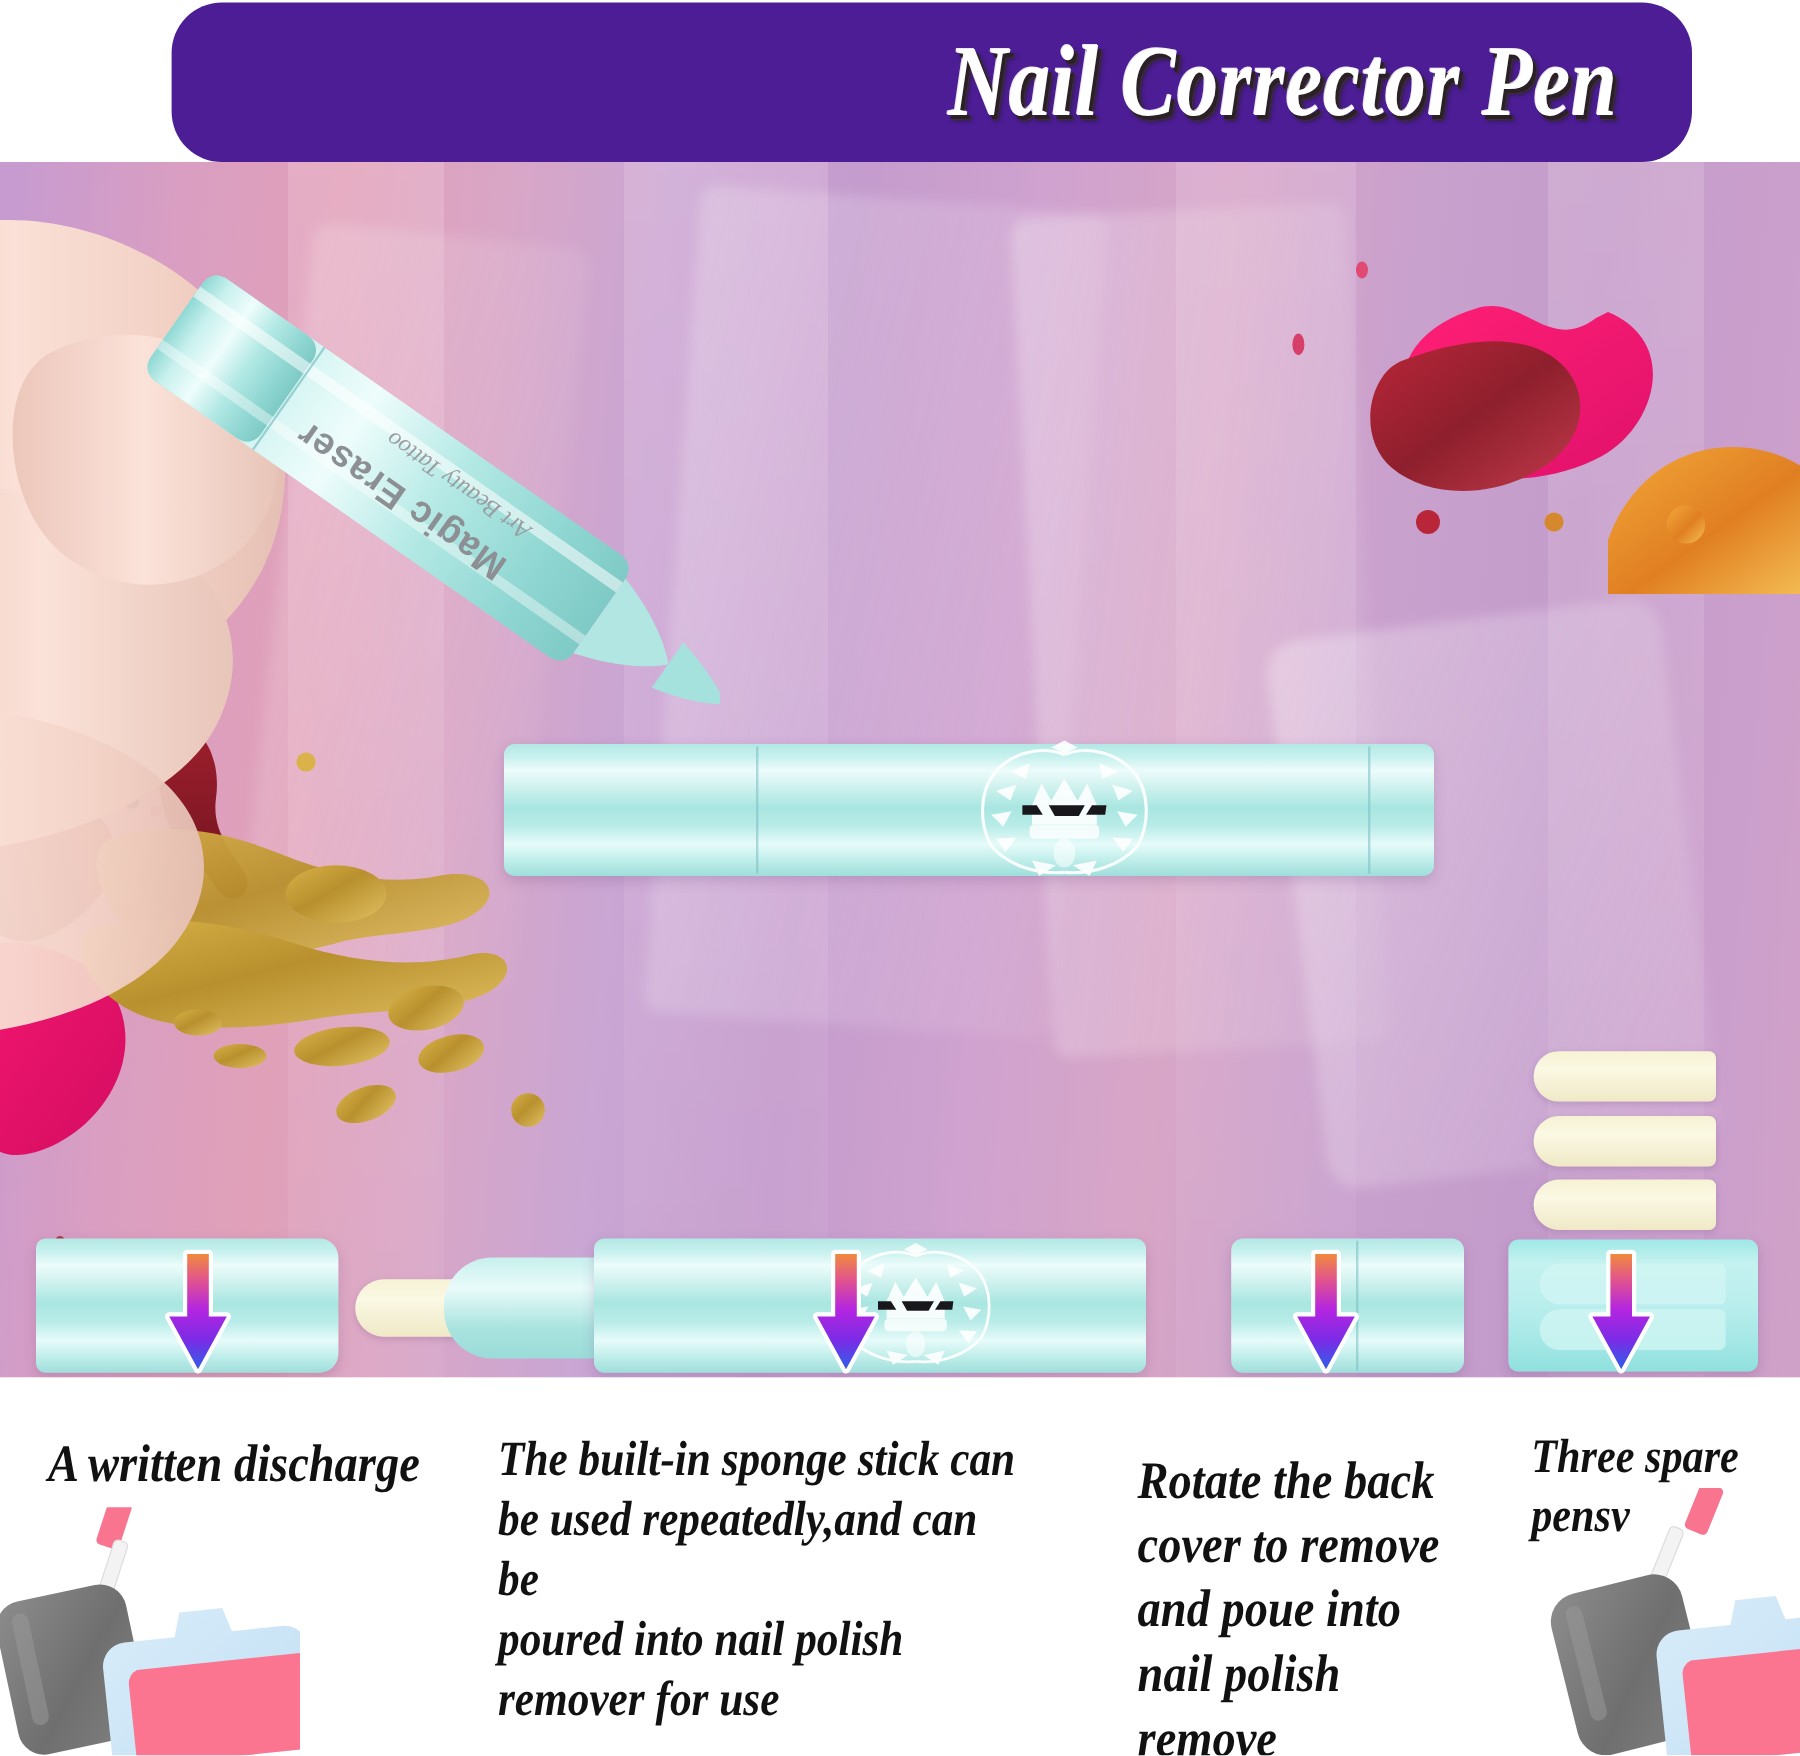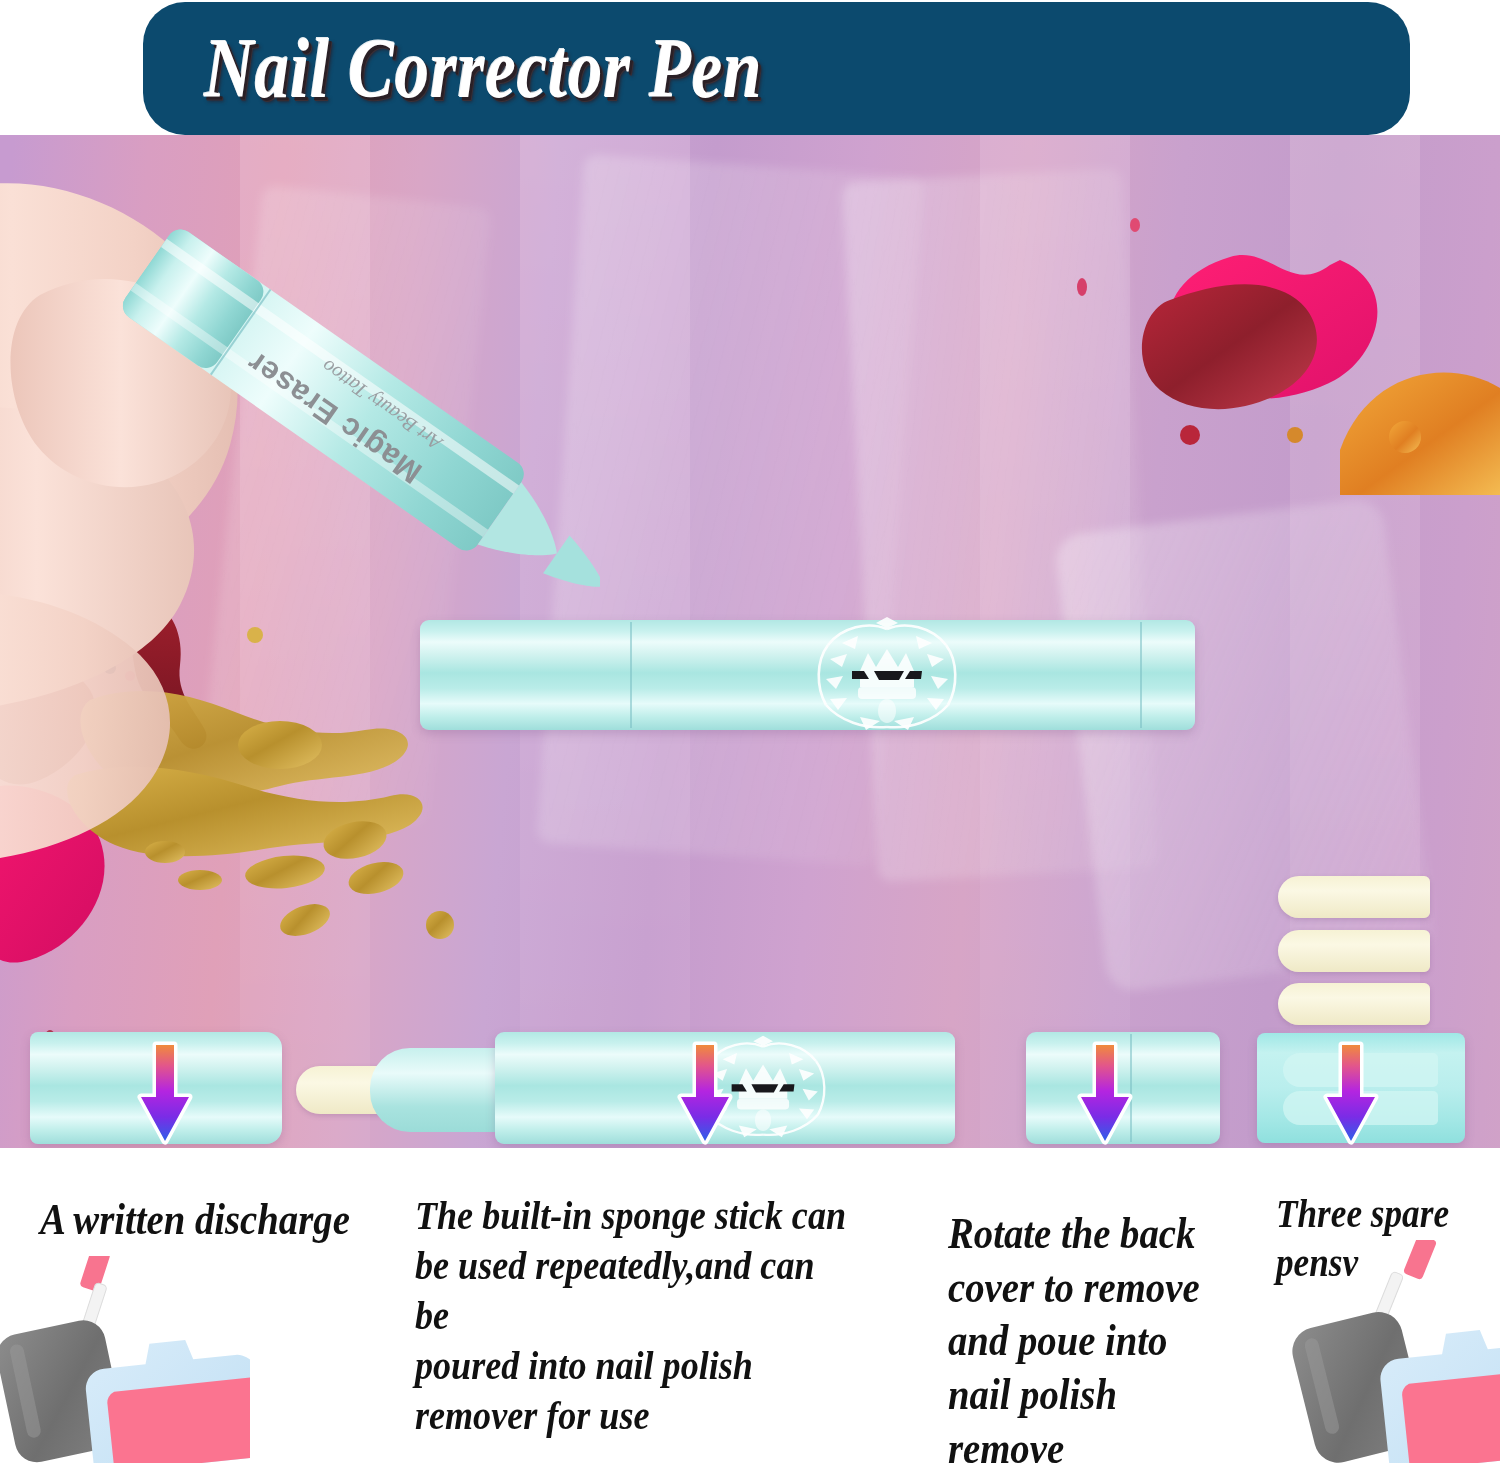--- a/index.html
+++ b/index.html
@@ -2,22 +2,22 @@
 <html><head>
 <meta charset="utf-8">
 <style>
   html,body{margin:0;padding:0;background:#fff;}
   body{font-family:"Liberation Serif",serif;}
   #root{position:relative;width:1500px;height:1463px;overflow:hidden;background:#ffffff;}
 
   
   .title-banner{
     position:absolute;left:143px;top:2px;width:1267px;height:133px;
-    background:#0c4a6e;border-radius:42px;overflow:hidden;
-    display:flex;align-items:center;justify-content:flex-start;
+    background:#4c1d95;border-radius:42px;overflow:hidden;
+    display:flex;align-items:center;justify-content:flex-end;
   }
   .title-text{
     font-family:"Liberation Serif",serif;
     font-style:italic;font-weight:700;
     font-size:84px;line-height:1;
     color:#ffffff;
     transform:scaleX(.82);
     letter-spacing:1px;
     text-shadow:
        3px 3px 0 #2a2026, 4px 4px 0 #3a2f36,

